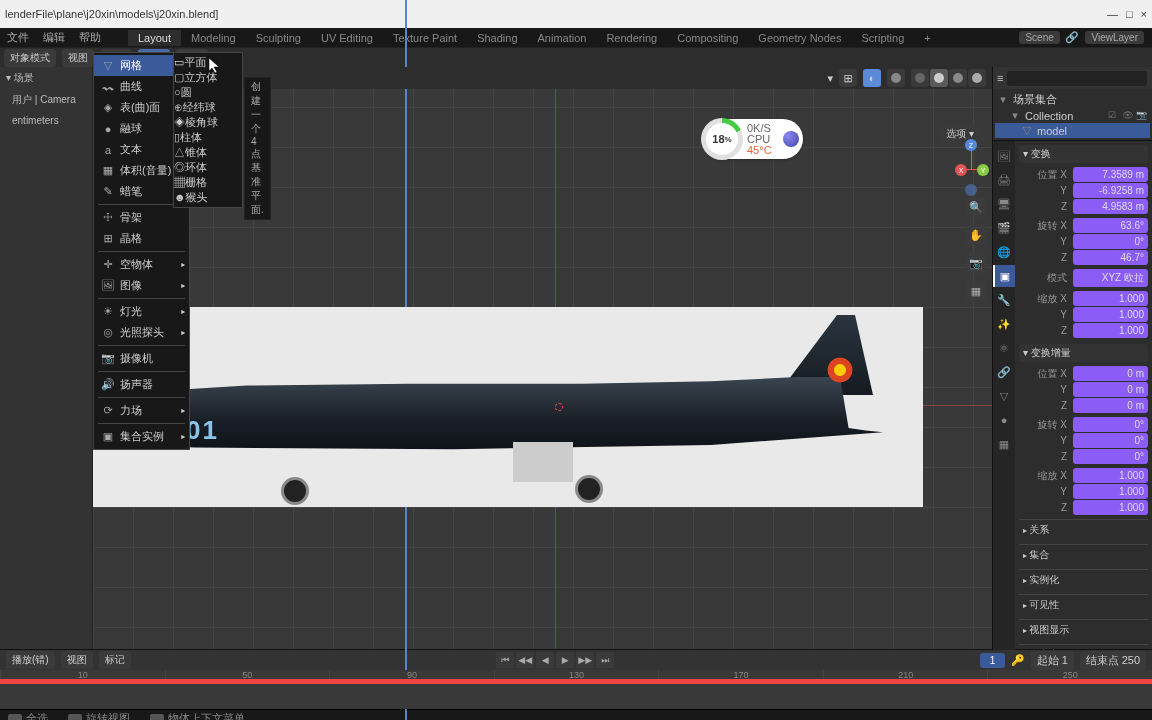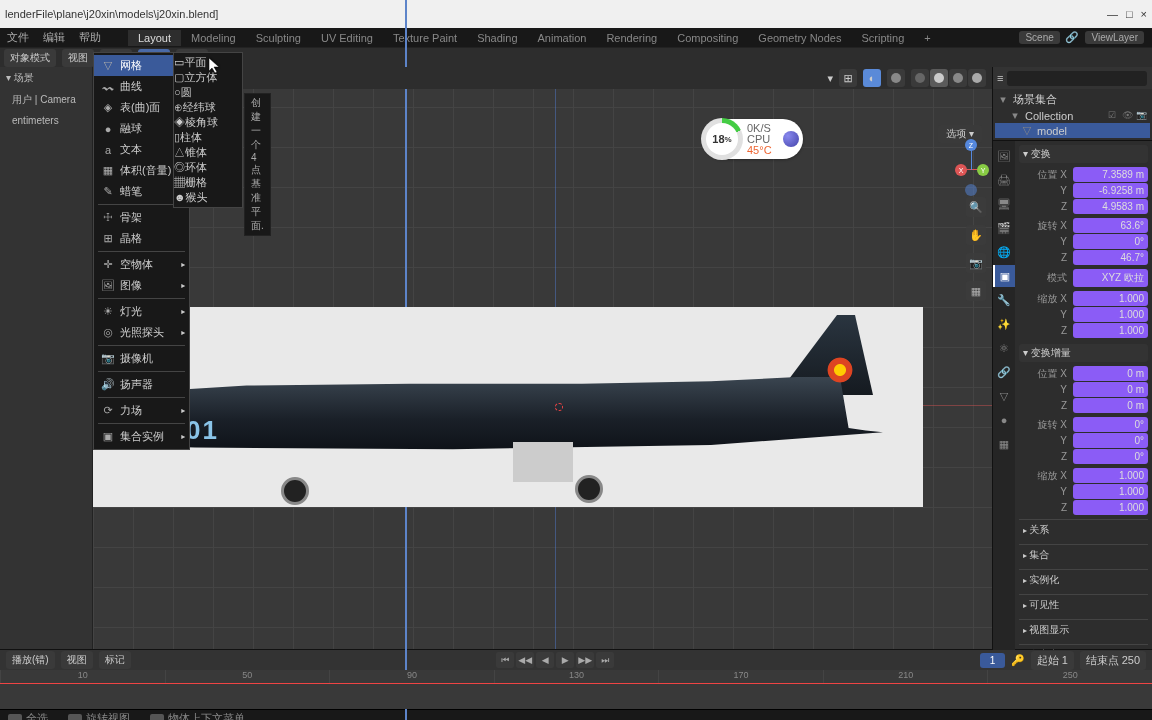--- a/index.html
+++ b/index.html
@@ -60,21 +60,21 @@
 .side-icons { position:absolute; right:6px; top:130px; display:flex; flex-direction:column; gap:8px; z-index:3; }
 .side-icons .ib { width:20px; height:20px; background:rgba(60,60,60,0.8); border-radius:3px; display:flex; align-items:center; justify-content:center; cursor:pointer; color:#aaa; }
 
 .add-menu { position:absolute; top:52px; left:93px; background:#181818; border:1px solid #444; z-index:10; min-width:80px; padding:2px 0; }
 .add-menu .mi { padding:3px 18px 3px 8px; font-size:10px; color:#ccc; cursor:pointer; display:flex; align-items:center; gap:6px; position:relative; }
 .add-menu .mi:hover, .add-menu .mi.highlight { background:#3a5a9a; color:#fff; }
 .add-menu .mi.sub::after { content:"▸"; position:absolute; right:4px; font-size:8px; }
 .add-menu .sep { height:1px; background:#444; margin:2px 4px; }
 .add-menu .micon { width:12px; height:12px; display:inline-flex; align-items:center; justify-content:center; color:#aaa; }
 .sub-menu { position:absolute; top:52px; left:173px; background:#181818; border:1px solid #444; z-index:11; min-width:70px; padding:2px 0; }
-.sub-menu .tooltip { position:absolute; left:70px; top:24px; background:#181818; border:1px solid #222; color:#aaa; font-size:10px; padding:2px 6px;margin-top:16px; }
+.sub-menu .tooltip { position:absolute; left:70px; top:24px; background:#181818; border:1px solid #222; color:#aaa; font-size:10px; padding:2px 6px; }
 
 .right-panels { width:160px; background:#2d2d2d; display:flex; flex-direction:column; border-left:1px solid #111; }
 .outliner { height:110px; border-bottom:1px solid #111; }
 .outliner-hdr { height:22px; background:#333; display:flex; align-items:center; padding:0 4px; gap:4px; }
 .outliner-hdr .search { flex:1; background:#222; border:none; color:#aaa; font-size:10px; padding:2px 4px; border-radius:3px; }
 .outliner-body { padding:2px; }
 .outl-row { display:flex; align-items:center; gap:4px; padding:1px 2px; font-size:10px; cursor:pointer; }
 .outl-row .ticon { width:12px; text-align:center; color:#888; }
 .outl-row .ctrls { margin-left:auto; display:flex; gap:2px; }
 .outl-row .ctrls span { width:12px; height:12px; font-size:9px; color:#777; }
@@ -96,21 +96,21 @@
 
 .timeline { height:60px; background:#2d2d2d; border-top:1px solid #111; display:flex; flex-direction:column; }
 .timeline-hdr { height:20px; display:flex; align-items:center; padding:0 6px; gap:6px; background:#333; }
 .timeline-hdr .btn { background:#3a3a3a; padding:2px 6px; border-radius:3px; font-size:10px; cursor:pointer; }
 .timeline-hdr .spacer { flex:1; }
 .transport { display:flex; gap:2px; }
 .transport .tb { width:18px; height:16px; background:#3a3a3a; border-radius:2px; display:flex; align-items:center; justify-content:center; cursor:pointer; color:#aaa; font-size:9px; }
 .frame-field { background:#3a5a9a; color:#fff; padding:2px 10px; border-radius:3px; font-size:10px; }
 .range-field { background:#3a3a3a; padding:2px 6px; border-radius:3px; font-size:10px; }
 .timeline-track { flex:1; background:#393939; position:relative; }
-.timeline-track .ticks { display:flex; position:absolute; top:0; left:0; right:0; height:14px; border-bottom:1px solid #ef4444; }
+.timeline-track .ticks { display:flex; position:absolute; top:0; left:0; right:0; height:14px; border-bottom:5px solid #ef4444; }
 .timeline-track .ticks span { flex:1; font-size:9px; color:#888; text-align:center; border-left:1px solid #444; }
 .playhead { position:absolute; left:405px; top:-20px; bottom:0; width:2px; background:#5d84c9; }
 .playhead::before { content:""; position:absolute; top:0; left:-5px; width:12px; height:12px; background:#5d84c9; border-radius:6px 6px 0 0; }
 
 .statusbar { height:18px; background:#181818; display:flex; align-items:center; padding:0 8px; gap:20px; font-size:10px; color:#888; border-top:1px solid #000; }
 .statusbar .hint { display:flex; align-items:center; gap:4px; }
 .statusbar .mi-icon { width:14px; height:10px; background:#555; border-radius:2px; }
 
 .taskbar { height:32px; background:#e8e8e8; display:flex; align-items:center; padding:0 4px; gap:2px; color:#333; border-top:1px solid #ccc; }
 

